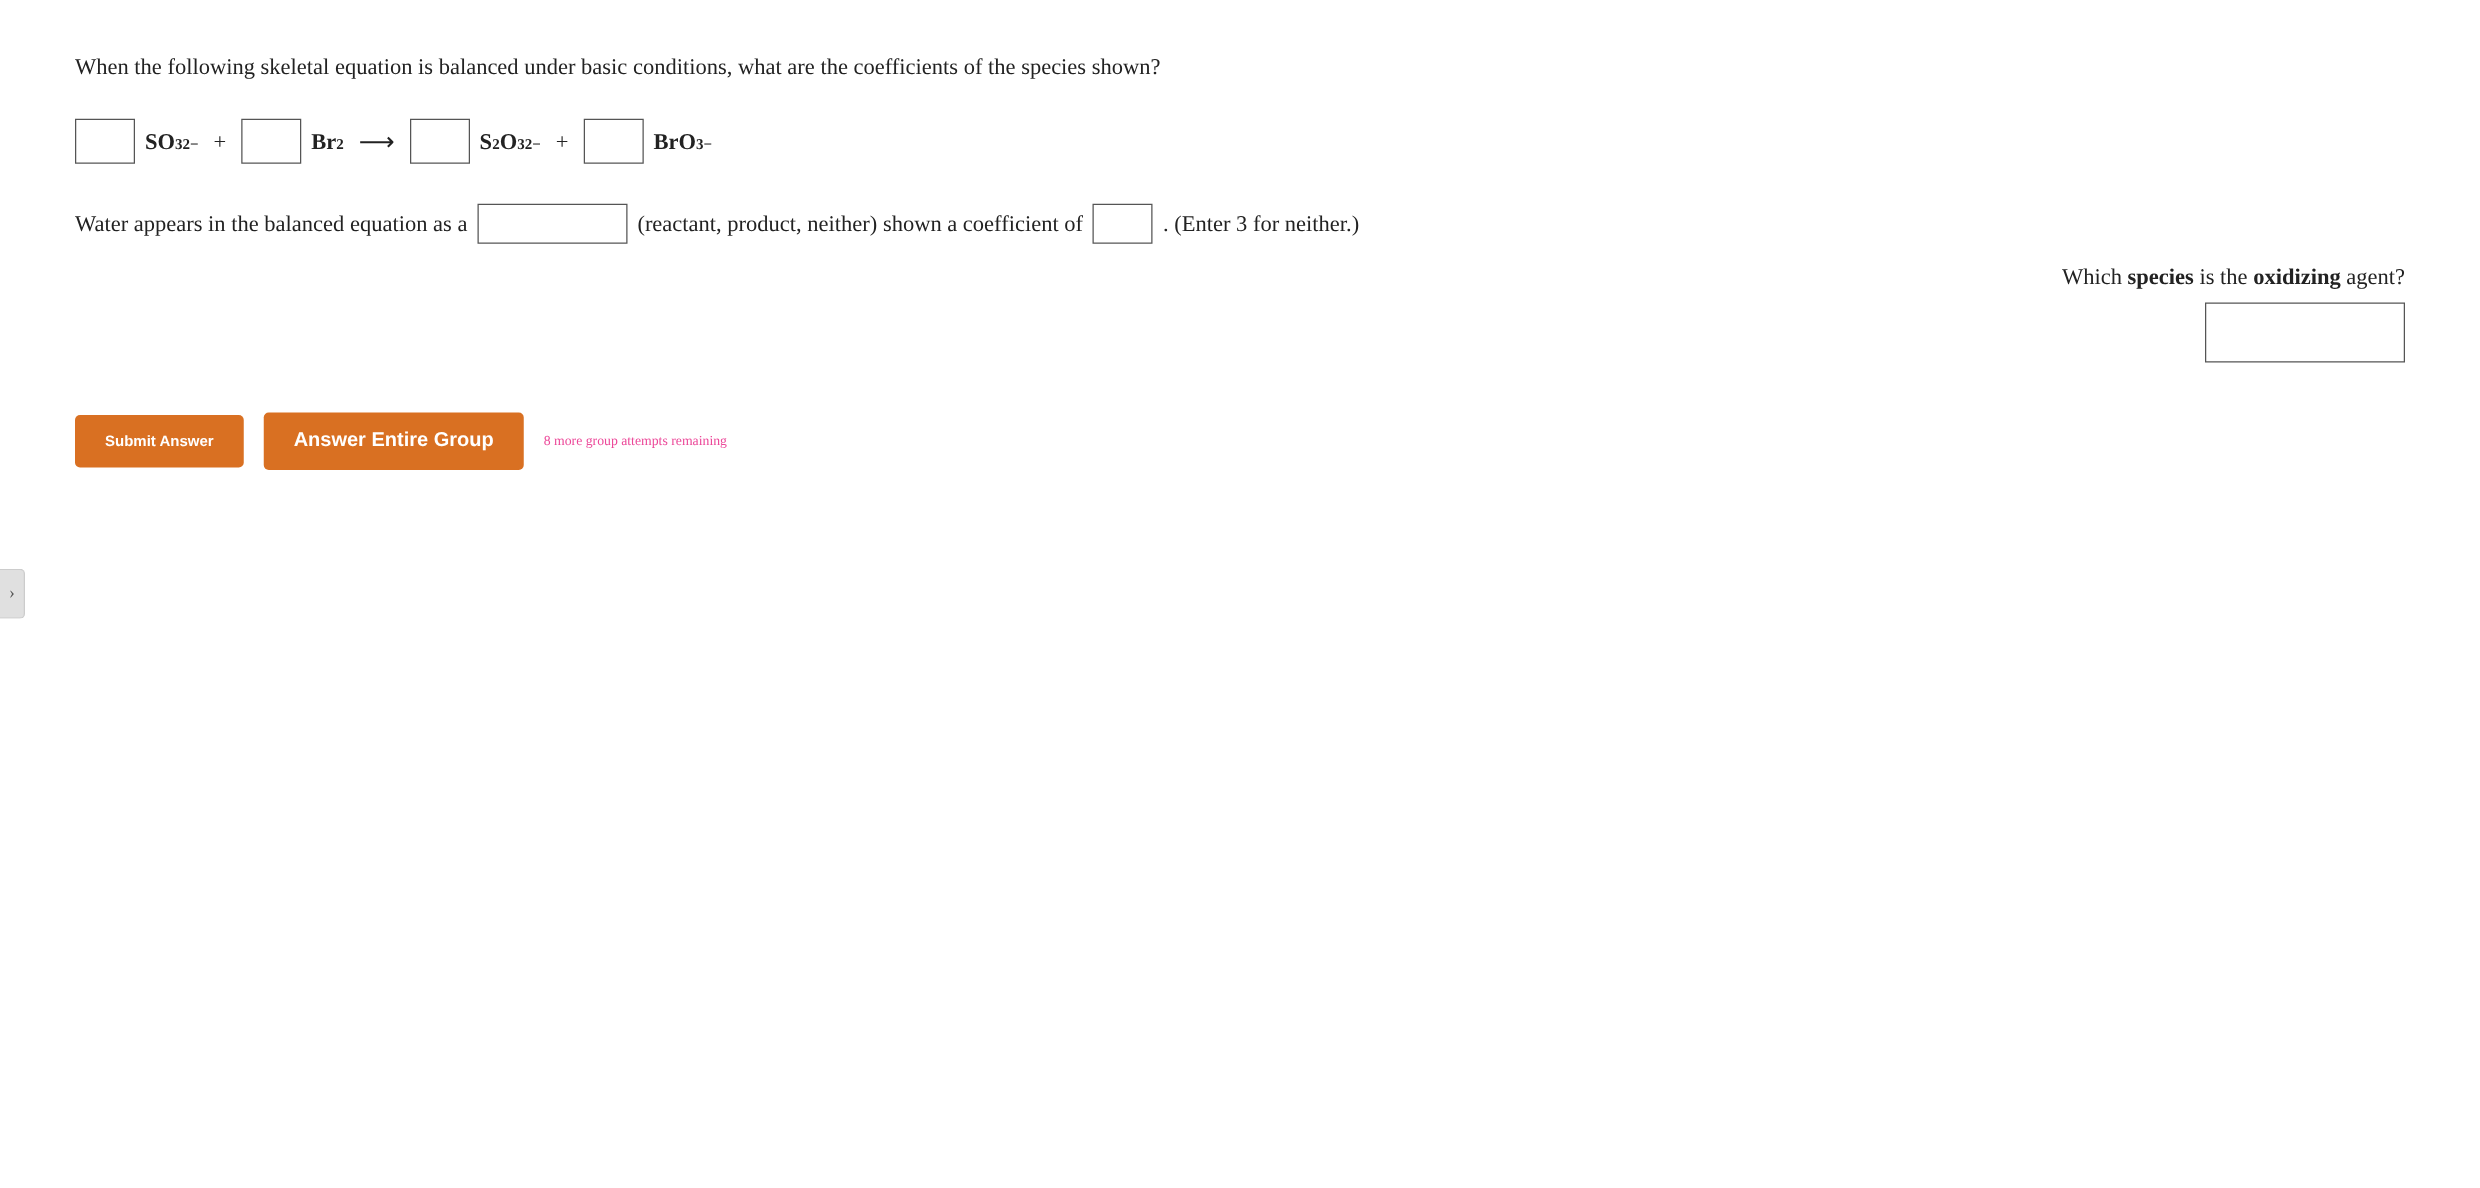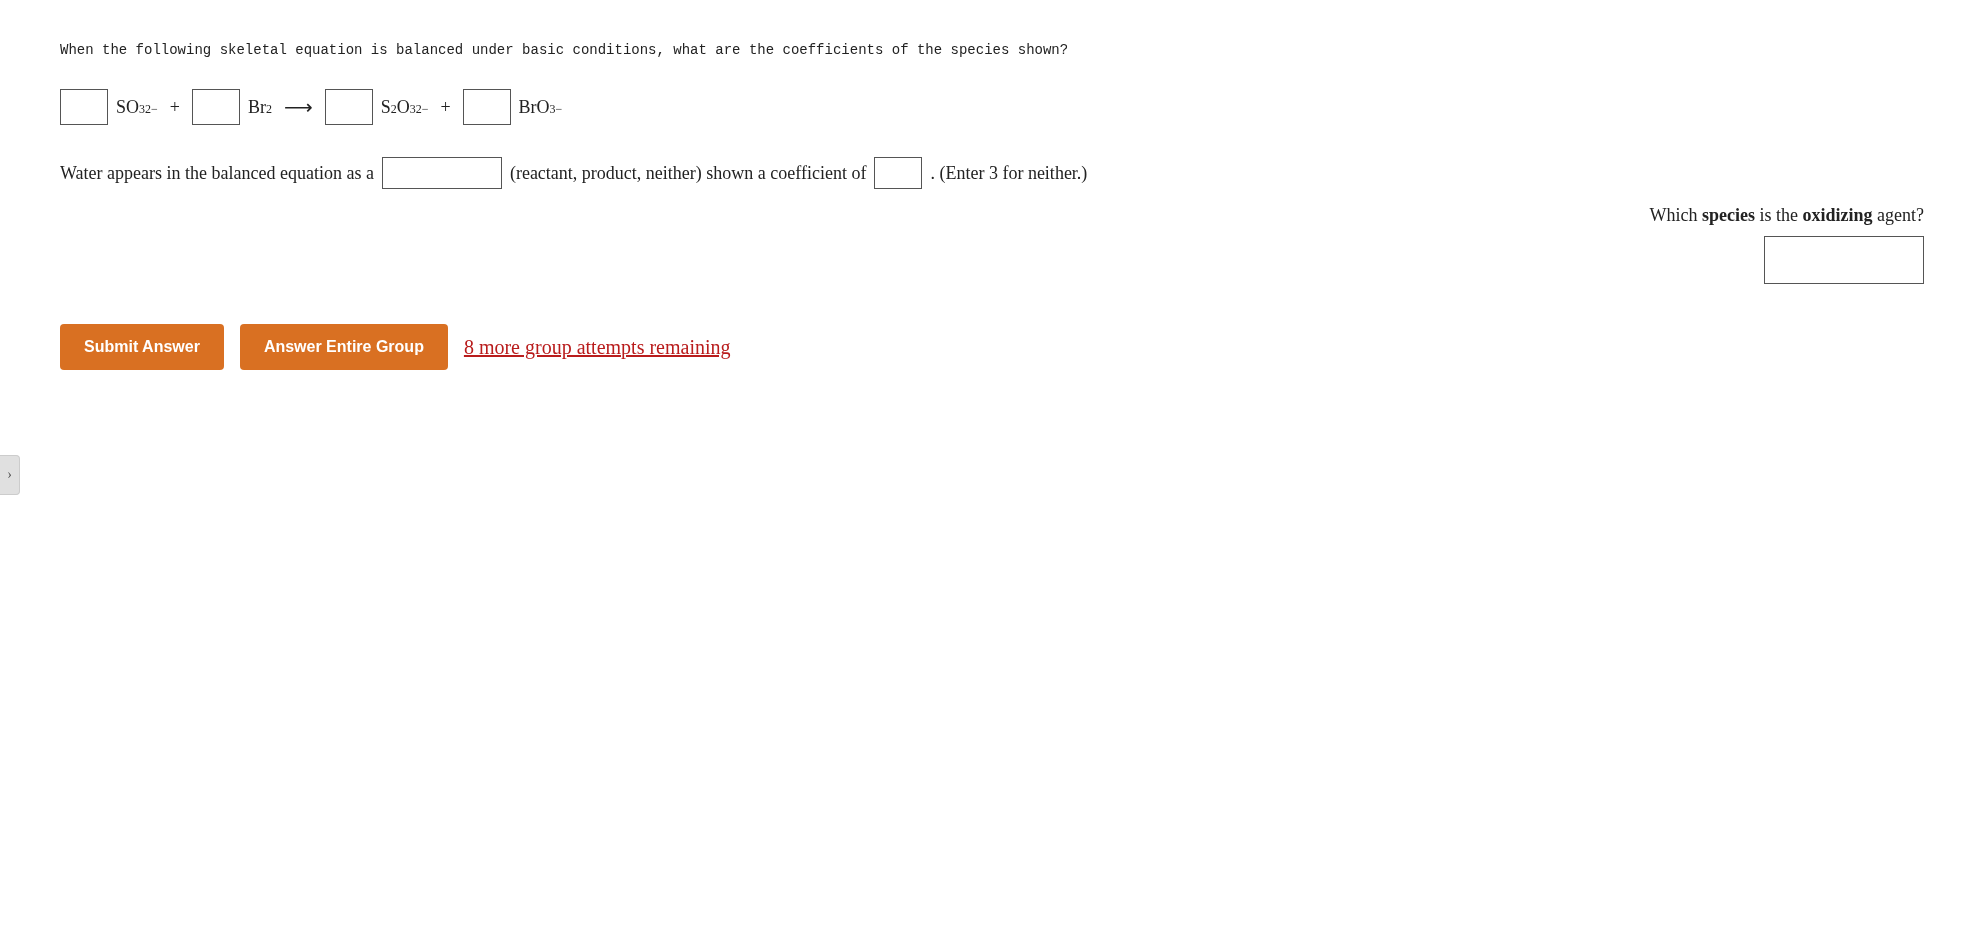--- a/index.html
+++ b/index.html
@@ -10,24 +10,23 @@
 
     body {
       background-color: #ffffff;
       font-family: Georgia, 'Times New Roman', serif;
       font-size: 18px;
       color: #222222;
       padding: 40px 60px;
     }
 
     .question-text {
-      font-size: 14px;
+      font-size: 18px;
       margin-bottom: 28px;
       line-height: 1.5;
-      font-family: Liberation Mono, monospace;
     }
 
     .equation-row {
       display: flex;
       align-items: center;
       gap: 8px;
       margin-bottom: 32px;
       flex-wrap: wrap;
     }
 
@@ -35,21 +34,21 @@
       width: 48px;
       height: 36px;
       border: 1.5px solid #555;
       background: #fff;
       font-size: 16px;
       text-align: center;
       outline: none;
     }
 
     .chem-formula {
-      font-weight: normal;
+      font-weight: bold;
       font-size: 18px;
       display: inline-flex;
       align-items: baseline;
     }
 
     .arrow {
       font-size: 20px;
       margin: 0 4px;
     }
 
@@ -108,43 +107,42 @@
 
     .button-row {
       display: flex;
       align-items: center;
       gap: 16px;
     }
 
     .btn-submit {
       background-color: #d97022;
       color: #ffffff;
-      font-size: 16px;
+      font-size: 12px;
       font-weight: bold;
       border: none;
       border-radius: 4px;
       padding: 14px 24px;
       cursor: pointer;
     }
 
     .btn-retry {
       background-color: #d97022;
       color: #ffffff;
       font-size: 16px;
       font-weight: bold;
       border: none;
       border-radius: 4px;
       padding: 14px 24px;
       cursor: pointer;
     }
 
     .attempts-text {
-      font-size: 20px;
-      color: #b91c1c;
-      text-decoration: underline;
+      font-size: 11px;
+      color: #ec4899;
     }
 
     sup {
       font-size: 12px;
     }
 
     sub {
       font-size: 12px;
     }
 

